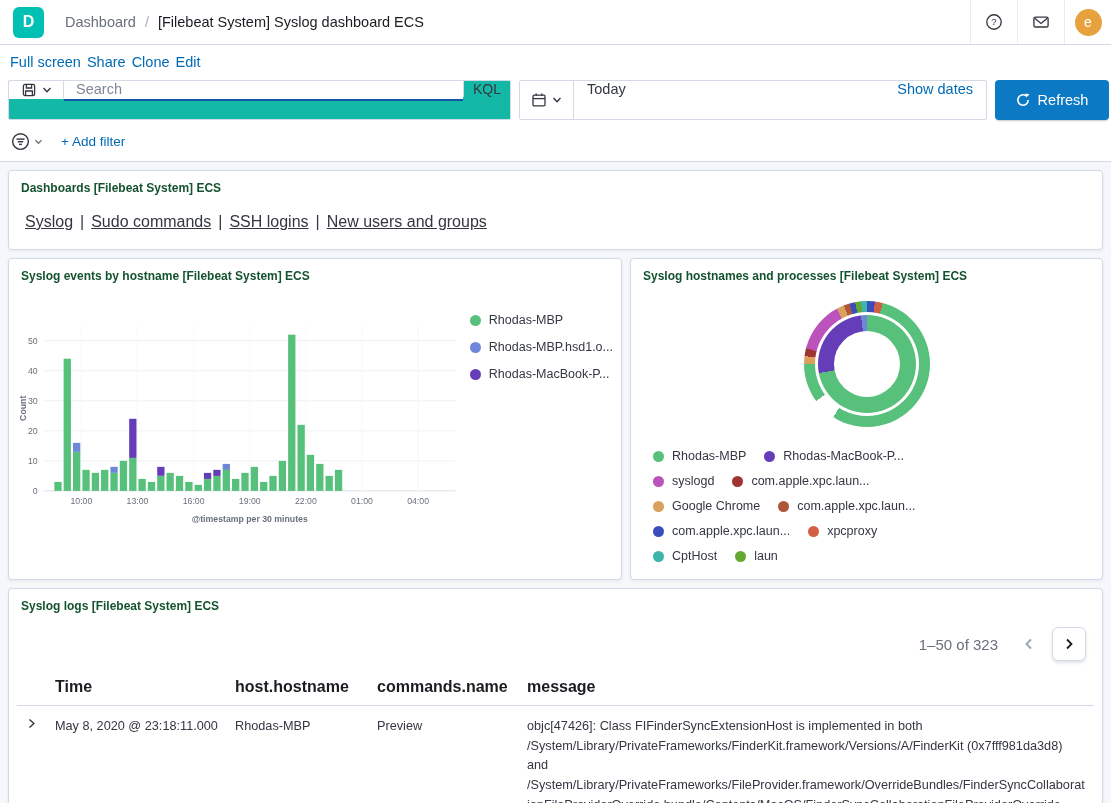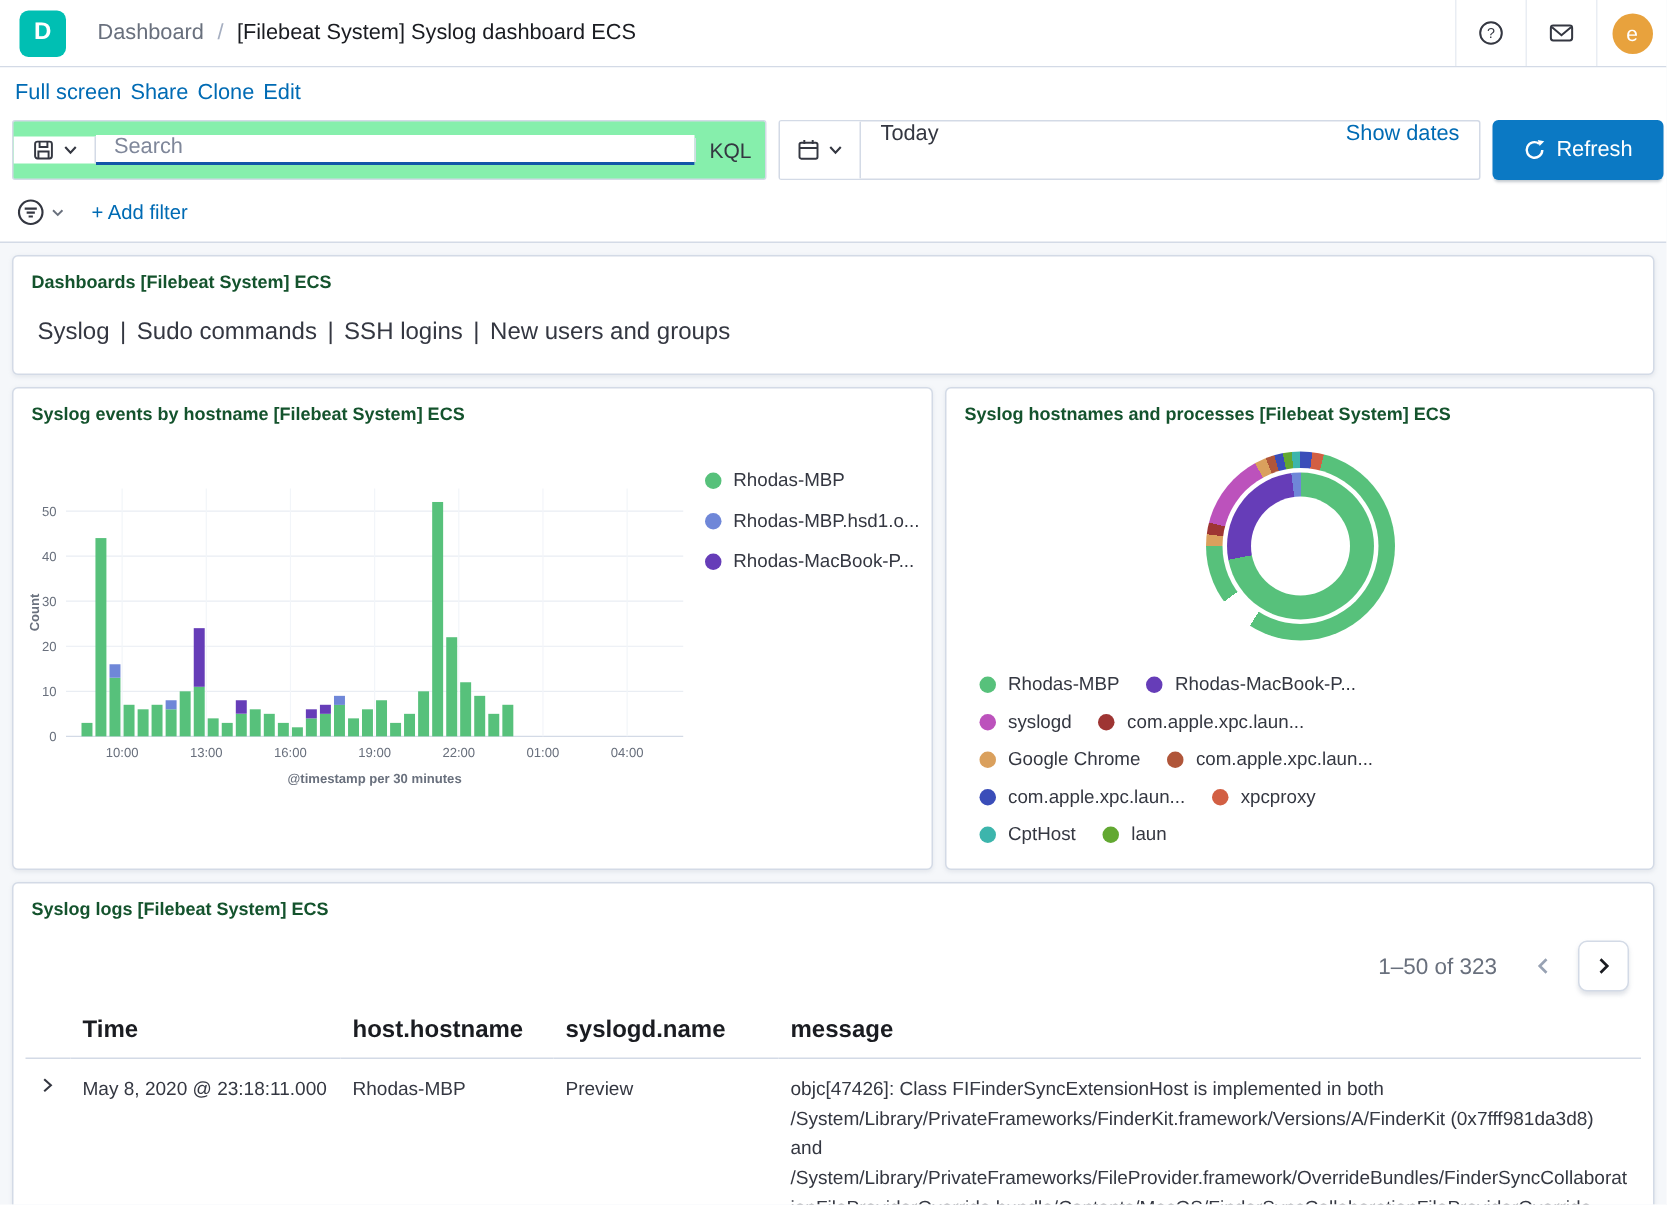--- a/index.html
+++ b/index.html
@@ -32,21 +32,21 @@
     width:27px; height:27px; border-radius:50%; background:var(--c-avatar,#e8a23d);
     color:#fff; font-size:14px; display:flex; align-items:center; justify-content:center;
   }
 
   
   .action-bar { display:flex; gap:6px; padding:9px 12px 8px 10px; background:#fff; flex:0 0 auto; }
   .action-link { color:var(--c-link,#006bb4); font-size:14.5px; text-decoration:none; cursor:pointer; }
 
   
   .query-bar { display:flex; align-items:center; padding:2px 0 10px 8px; gap:8px; background:#fff; flex:0 0 auto; }
-  .search-group { flex:1; display:flex; align-items:center; height:40px; border:1px solid #d3dae6; border-radius:2px; background:#86efac; overflow:hidden; }
+  .search-group { flex:1; display:flex; align-items:flex-start; height:40px; border:1px solid #d3dae6; border-radius:2px; background:#14b8a6; overflow:hidden; }
   .save-query-btn { width:55px; border:none; border-right:1px solid #d3dae6; background:#fff; display:flex; align-items:center; justify-content:center; gap:5px; cursor:pointer; }
   .search-input { flex:1; border:none; outline:none; padding:0 12px 2px 12px; font-size:14.5px; color:#343741; border-bottom:2px solid var(--c-underline,#1256a8); background:#fff; }
   .search-input::placeholder { color:#7f879a; }
   .kql-badge { width:47px; display:flex; align-items:center; justify-content:center; font-size:14px; color:#343741; border-left:1px solid #d3dae6; cursor:pointer; }
   .date-group { display:flex; align-items:flex-start; height:40px; width:468px; border:1px solid #d3dae6; border-radius:2px; background:#fff; flex:0 0 auto; }
   .date-quick-btn { width:54px; height:100%; border:none; border-right:1px solid #d3dae6; background:#fff; display:flex; align-items:center; justify-content:center; gap:5px; cursor:pointer; }
   .date-value { flex:1; padding:0 13px; font-size:14.5px; color:#343741; cursor:pointer; }
   .show-dates { padding:0 13px; color:var(--c-link,#006bb4); font-size:14.5px; text-decoration:none; cursor:pointer; }
   .refresh-btn {
     height:40px; min-width:114px; border:none; border-radius:4px;
@@ -59,21 +59,21 @@
   .filter-bar { display:flex; align-items:center; gap:4px; padding:2px 8px 10px 11px; background:#fff; border-bottom:1px solid #d3dae6; flex:0 0 auto; }
   .filter-icon-btn { border:none; background:none; display:flex; align-items:center; gap:4px; cursor:pointer; padding:0 6px 0 0; }
   .add-filter { color:var(--c-link,#006bb4); font-size:13.5px; text-decoration:none; cursor:pointer; margin-left:8px; }
 
   
   .dash { flex:1; overflow:hidden; background:#f5f7fa; padding:8px; display:flex; flex-direction:column; gap:8px; }
   .panel { background:#fff; border:1px solid #d3dae6; border-radius:4px; padding:8px; box-shadow:0 1px 3px rgba(152,162,179,.18); }
   .panel-title { margin:0; padding:2px 4px 4px 4px; font-size:12px; font-weight:700; color:#14532d; }
 
   .md-content { padding:14px 8px 10px 8px; font-size:16px; }
-  .md-link { color:#343741; cursor:pointer; }
+  .md-link { color:#343741; text-decoration:underline; cursor:pointer; }
   .md-sep { color:#343741; margin:0 7px; }
 
   .charts-row { display:flex; gap:8px; }
   .hist-panel { width:614px; flex:0 0 auto; }
   .donut-panel { flex:1; }
 
   .chart-wrap { display:flex; align-items:flex-start; }
   .hist-legend { margin:26px 0 0 8px; display:flex; flex-direction:column; gap:13px; }
   .legend-item { display:flex; align-items:center; gap:8px; cursor:pointer; }
   .legend-dot { width:11px; height:11px; border-radius:50%; flex:0 0 auto; }
@@ -386,21 +386,21 @@
           <col style="width:180px">
           <col style="width:142px">
           <col style="width:150px">
           <col>
       </colgroup>
       <thead>
           <tr id="logs-head-row">
             <th></th>
             <th>Time</th>
             <th>host.hostname</th>
-            <th>syslogd.name</th>
+            <th>commands.name</th>
             <th>message</th>
           </tr>
         </thead>
       <tbody id="logs-tbody">
           <tr class="log-row">
             <td class="expander-cell"><button class="expand-btn"><svg width="13" height="13" viewBox="0 0 16 16">
                   <polyline points="5.5,3 11,8 5.5,13" fill="none" stroke="#343741" stroke-width="1.7"></polyline>
                 </svg></button></td>
             <td class="time-cell">May 8, 2020 @ 23:18:11.000</td>
             <td class="host-cell">Rhodas-MBP</td>

